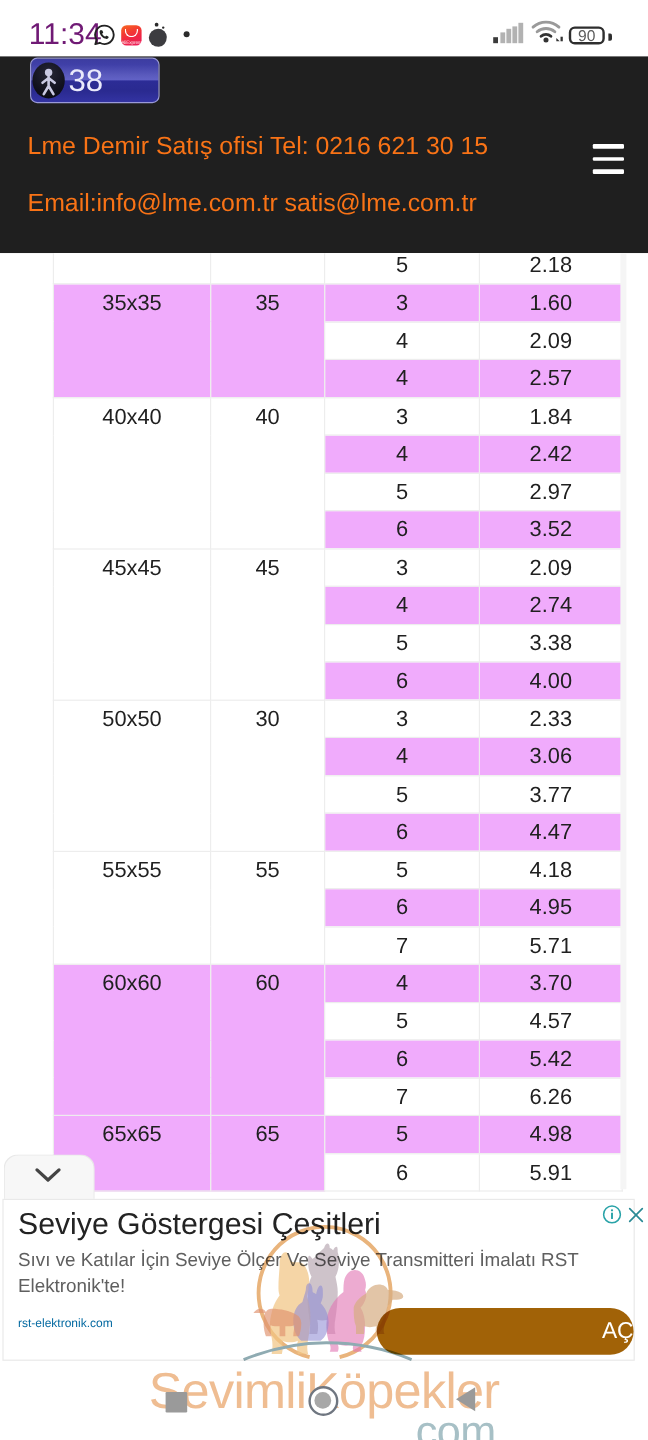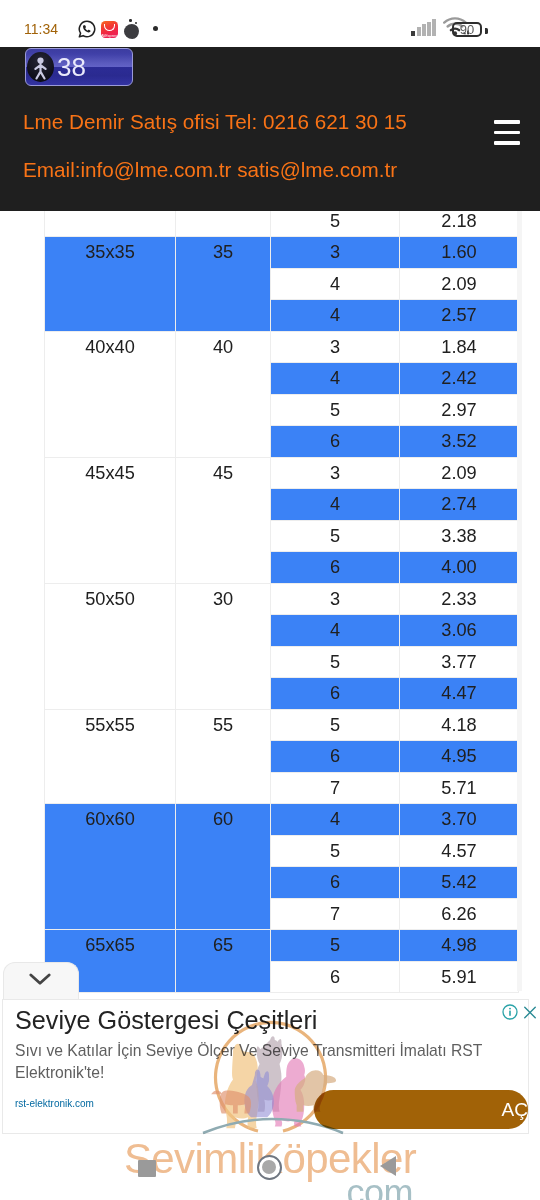--- a/index.html
+++ b/index.html
@@ -2,21 +2,21 @@
 <html><head>
 <meta charset="utf-8">
 <style>
   html,body{margin:0;padding:0;}
   body{width:540px;height:1200px;overflow:hidden;background:#fff;-webkit-font-smoothing:antialiased;text-rendering:optimizeLegibility;
        font-family:"Liberation Sans",sans-serif;}
   .screen{position:relative;width:540px;height:1200px;overflow:hidden;background:#fff;}
 
   
   .statusbar{position:absolute;left:0;top:0;width:540px;height:47px;background:#ffffff;}
-  .sb-time{position:absolute;left:24px;top:17px;font-size:14px;color:#a16207;letter-spacing:0px;
+  .sb-time{position:absolute;left:24px;top:17px;font-size:25px;color:#701a75;letter-spacing:0px;
      font-family:"Liberation Sans",sans-serif;line-height:24px;}
   .ic-wa{position:absolute;left:78px;top:20px;width:18px;height:18px;}
   .ic-ali{position:absolute;left:101px;top:21px;width:17px;height:17px;border-radius:4.5px;
      background:linear-gradient(160deg,#f86a22 0%,#f33a32 35%,#ef2447 65%,#ed1f5e 100%);}
   .ic-ali .bag{position:absolute;left:3.3px;top:2.6px;width:10.4px;height:7.2px;
      border:1.5px solid #fff;border-top:none;border-radius:0 0 5.5px 5.5px;box-sizing:border-box;}
   .ic-ali .lbl{position:absolute;left:0;bottom:0.5px;width:17px;text-align:center;color:#fff;
      font-size:4px;line-height:5px;letter-spacing:-0.1px;font-family:"Liberation Sans",sans-serif;opacity:.92;}
   .ic-blob{position:absolute;left:124px;top:24px;width:15px;height:15px;background:#3c3c40;
      border-radius:52% 48% 45% 55% / 50% 46% 54% 50%;}
@@ -24,21 +24,21 @@
   .ic-blob:after{content:"";position:absolute;left:11px;top:-2px;width:2px;height:2px;border-radius:50%;background:#2b2b2b;}
   .ic-dot{position:absolute;left:153px;top:26px;width:5px;height:5px;border-radius:50%;background:#2b2b2b;}
   .ic-signal{position:absolute;left:411px;top:19px;width:25px;height:17px;}
   .ic-signal i{position:absolute;bottom:0;width:4px;background:#b2b2b2;display:block;}
   .ic-signal i.s0{left:0;height:5px;background:#3b3b3b;width:4px;}
   .ic-signal i.s1{left:5.5px;height:9px;}
   .ic-signal i.s2{left:11px;height:12px;}
   .ic-signal i.s3{left:16px;height:14.5px;}
   .ic-signal i.s4{left:21px;height:17px;}
   .ic-wifi{position:absolute;left:442px;top:16px;width:28px;height:20px;}
-  .ic-batt{position:absolute;left:452px;top:22px;width:30px;height:15px;border:2px solid #2e2e2e;
+  .ic-batt{position:absolute;left:474px;top:22px;width:30px;height:15px;border:2px solid #2e2e2e;
      border-radius:5px;box-sizing:border-box;text-decoration:underline;}
   .ic-batt .num{position:absolute;left:0;top:-1px;width:26px;height:13px;line-height:13px;text-align:center;
      color:#5c5c5c;font-size:13px;font-family:"Liberation Sans",sans-serif;}
   .ic-batt .nub{position:absolute;left:31px;top:4px;width:3px;height:6px;background:#2e2e2e;border-radius:0 1.5px 1.5px 0;}
 
   
   .siteheader{position:absolute;left:0;top:47px;width:540px;height:164px;background:#1f1f1f;}
   .badge{position:absolute;left:25px;top:1px;width:108px;height:38px;border-radius:6px;
      background:linear-gradient(180deg,#3c3ca0 0%,#4040a8 14%,#5a5abd 38%,#6262c6 49%,
         #2c2c96 51%,#2a2a90 74%,#3333a2 100%);
@@ -60,21 +60,21 @@
   .content{position:absolute;left:0;top:211px;width:540px;height:989px;background:#fff;overflow:hidden;}
   table.t{position:absolute;left:44px;top:-6.5px;width:470px;border-collapse:collapse;table-layout:fixed;}
   table.t td{border:1px solid #ededed;font-size:18.2px;color:#202020;text-align:center;height:30.52px;
      font-family:"Liberation Sans",sans-serif;padding:0;vertical-align:middle;line-height:30.5px;}
   table.t td.grp{vertical-align:top;}
   .c1{width:130px;}
   .c2{width:94px;}
   .c3{width:128px;}
   .c4{width:118px;}
   .odd td{background:#ffffff;}
-  .even td{background:#3b82f6;}
+  .even td{background:#f0abfc;}
 
   .vscroll{position:absolute;left:517px;top:211px;width:5px;height:780px;background:#f5f5f5;}
 
   
   .adwrap{position:absolute;left:0;bottom:0;width:540px;height:245px;background:transparent;}
   .collapse-tab{position:absolute;left:3px;top:7px;width:76px;height:38px;background:#f7f7f7;
      border:1px solid #e8e8e8;border-bottom:none;border-radius:12px 12px 0 0;box-sizing:border-box;}
   .chev{position:absolute;left:25px;top:10px;width:22px;height:13px;}
   .adbox{position:absolute;left:2px;top:44px;width:527px;height:135px;background:#ffffff;
      border:1px solid #e9e9e9;box-sizing:border-box;}

